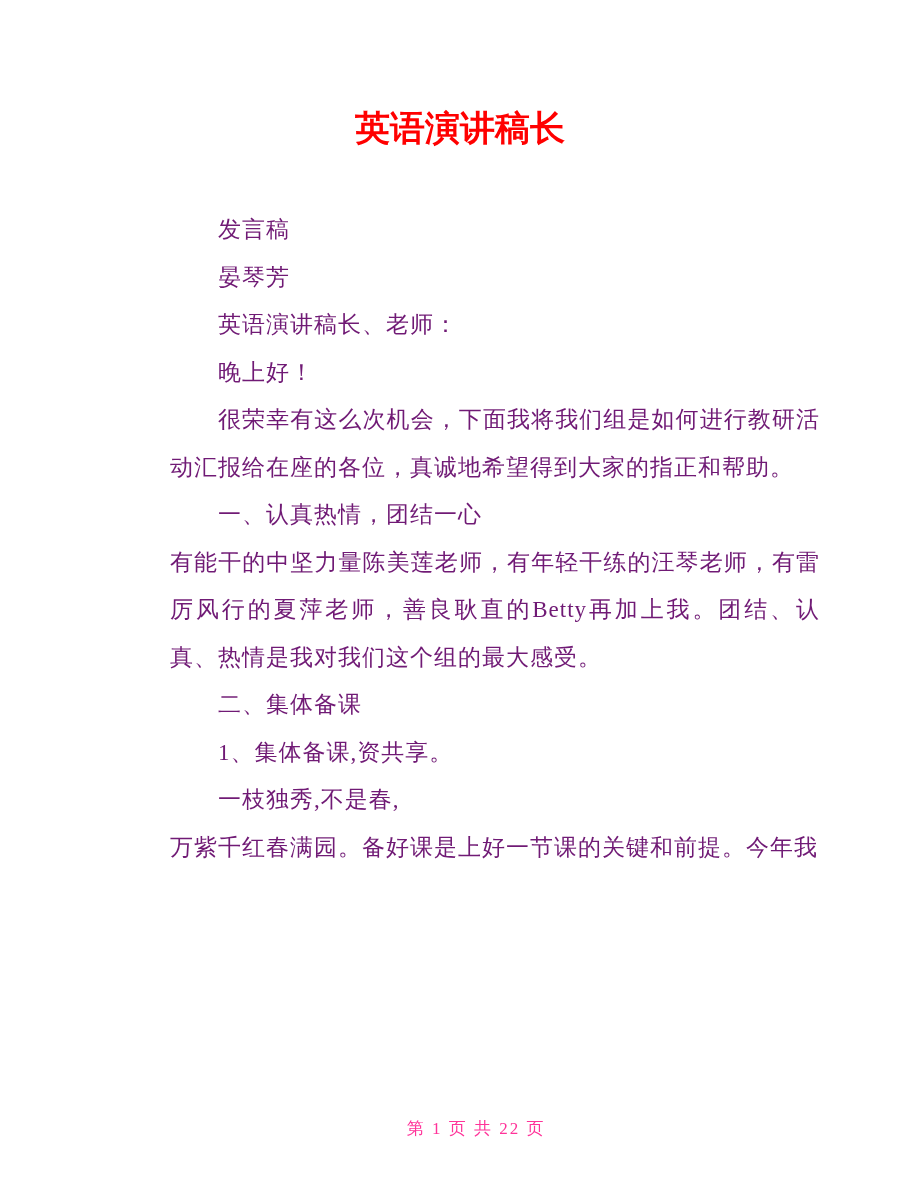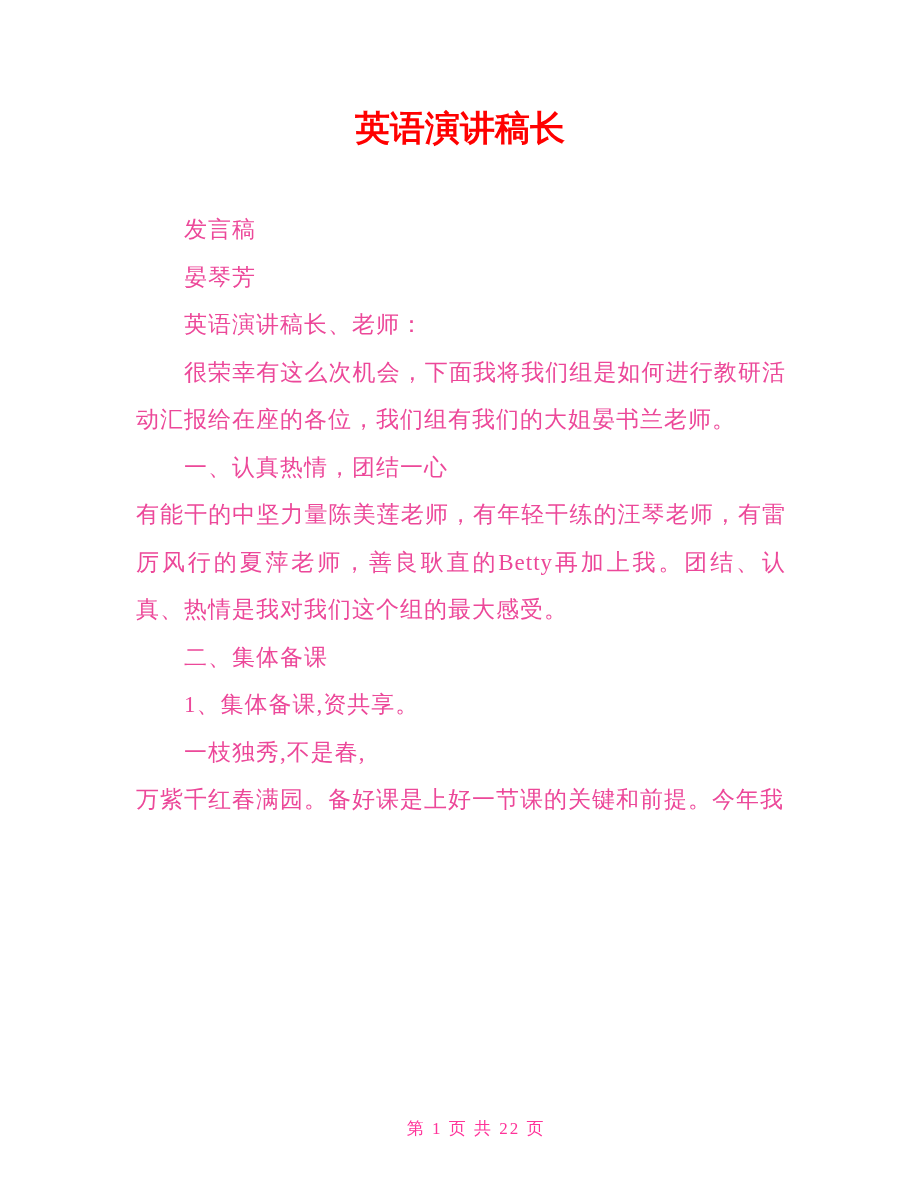--- a/index.html
+++ b/index.html
@@ -57,25 +57,26 @@
     font-family: "Liberation Serif", "DejaVu Serif", serif;
   }
 </style>
 </head>
 <body>
 
 <div class="page" style="background: rgb(255, 255, 255);">
 
   <h1 class="doc-title" style="color: rgb(255, 0, 0);">英语演讲稿长</h1>
 
-  <div class="doc-body" style="color: #ec4899;">
+  <div class="doc-body" style="color: #701a75; margin-left: 34px;">
       <p class="indent">发言稿</p>
       <p class="indent">晏琴芳</p>
       <p class="indent">英语演讲稿长、老师：</p>
-      <p class="indent">很荣幸有这么次机会，下面我将我们组是如何进行教研活动汇报给在座的各位，我们组有我们的大姐晏书兰老师。</p>
+      <p class="indent">晚上好！</p>
+      <p class="indent">很荣幸有这么次机会，下面我将我们组是如何进行教研活动汇报给在座的各位，真诚地希望得到大家的指正和帮助。</p>
       <p class="indent">一、认真热情，团结一心</p>
       <p class="">有能干的中坚力量陈美莲老师，有年轻干练的汪琴老师，有雷厉风行的夏萍老师，善良耿直的Betty再加上我。团结、认真、热情是我对我们这个组的最大感受。</p>
       <p class="indent">二、集体备课</p>
       <p class="indent">1、集体备课,资共享。</p>
       <p class="indent">一枝独秀,不是春,</p>
       <p class="">万紫千红春满园。备好课是上好一节课的关键和前提。今年我</p>
     </div>
 
   <div class="page-footer" style="color: rgb(255, 51, 153); padding-left: 16px;">第 1 页 共 22 页</div>
 

